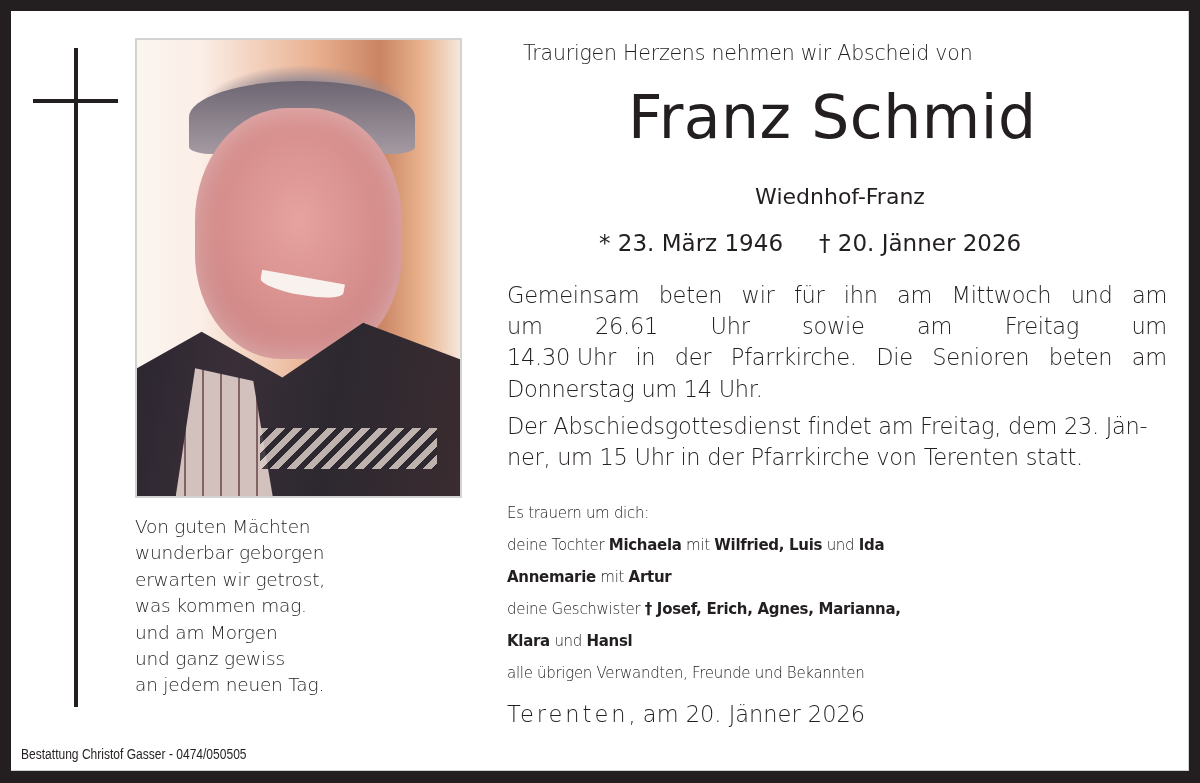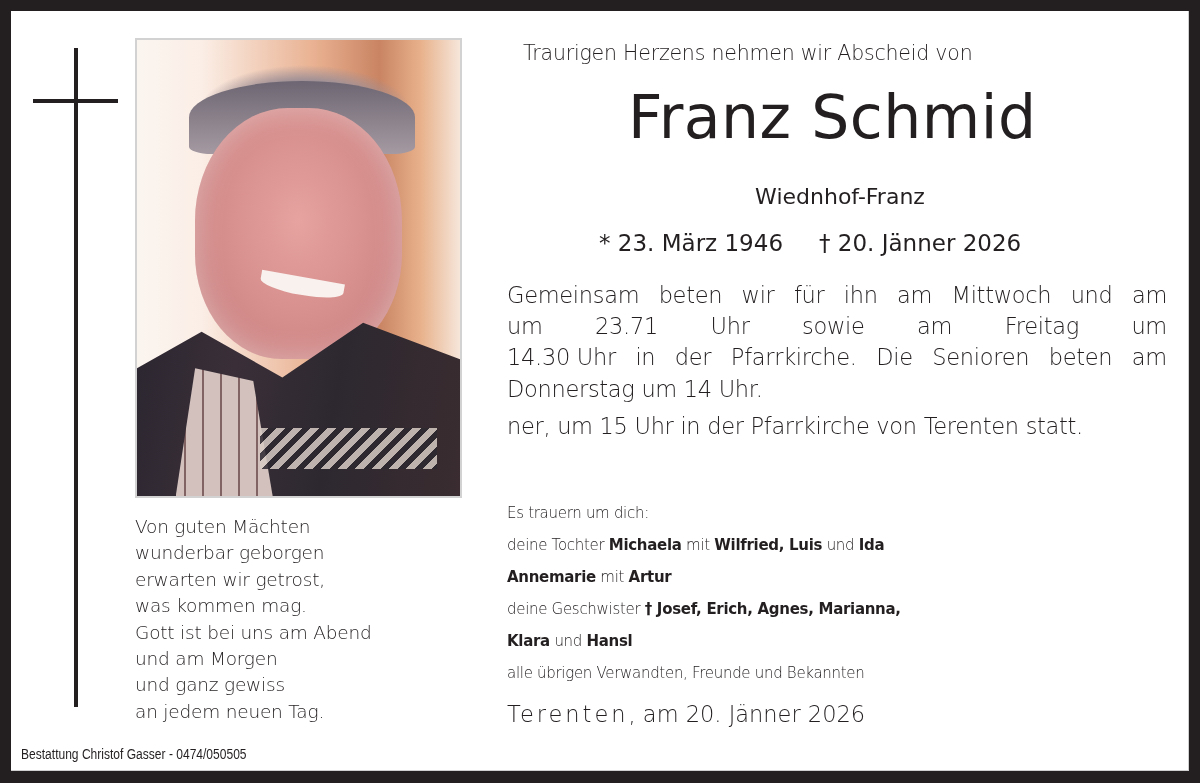--- a/index.html
+++ b/index.html
@@ -101,21 +101,20 @@
   <div class="torso"></div>
   <div class="shirt"></div>
   <div class="pattern"></div>
 </div>
 
 <div class="verse">
   <span class="line">Von guten Mächten</span>
   <span class="line">wunderbar geborgen</span>
   <span class="line">erwarten wir getrost,</span>
   <span class="line">was kommen mag.</span>
-  <span class="line">Gott ist bei uns am Abend</span>
   <span class="line">und am Morgen</span>
   <span class="line">und ganz gewiss</span>
   <span class="line">an jedem neuen Tag.</span>
 </div>
 
 <div class="footer-credit">Bestattung Christof Gasser - 0474/050505</div>
 
 <div class="right">
   <div class="intro">Traurigen Herzens nehmen wir Abscheid von</div>
   <div class="name">Franz Schmid</div>
@@ -131,41 +130,42 @@
         <span>wir</span>
         <span>für</span>
         <span>ihn</span>
         <span>am</span>
         <span>Mittwoch</span>
         <span>und</span>
         <span>am</span>
     </span>
     <span class="line j">
         <span>um</span>
-        <span>23.71</span>
+        <span>26.61</span>
         <span>Uhr</span>
         <span>sowie</span>
         <span>am</span>
         <span>Freitag</span>
         <span>um</span>
     </span>
     <span class="line j">
       <span>14.30 Uhr</span>
         <span>in</span>
         <span>der</span>
         <span>Pfarrkirche.</span>
         <span>Die</span>
         <span>Senioren</span>
         <span>beten</span>
         <span>am</span>
     </span>
     <span class="line">Donnerstag um 14 Uhr.</span>
   </div>
 
   <div class="para p2">
+    <span class="line">Der Abschiedsgottesdienst findet am Freitag, dem 23. Jän-</span>
     <span class="line">ner, um 15 Uhr in der Pfarrkirche von Terenten statt.</span>
   </div>
 
   <div class="mourners">
     <span class="line">Es trauern um dich:</span>
     <span class="line"><span>deine Tochter </span><b>Michaela</b><span> mit </span><b>Wilfried, Luis</b><span> und </span><b>Ida</b></span>
     <span class="line"><b>Annemarie</b><span> mit </span><b>Artur</b></span>
     <span class="line"><span>deine Geschwister </span><b>† Josef, Erich, Agnes, Marianna,</b></span>
     <span class="line"><b>Klara</b><span> und </span><b>Hansl</b></span>
     <span class="line">alle übrigen Verwandten, Freunde und Bekannten</span>

